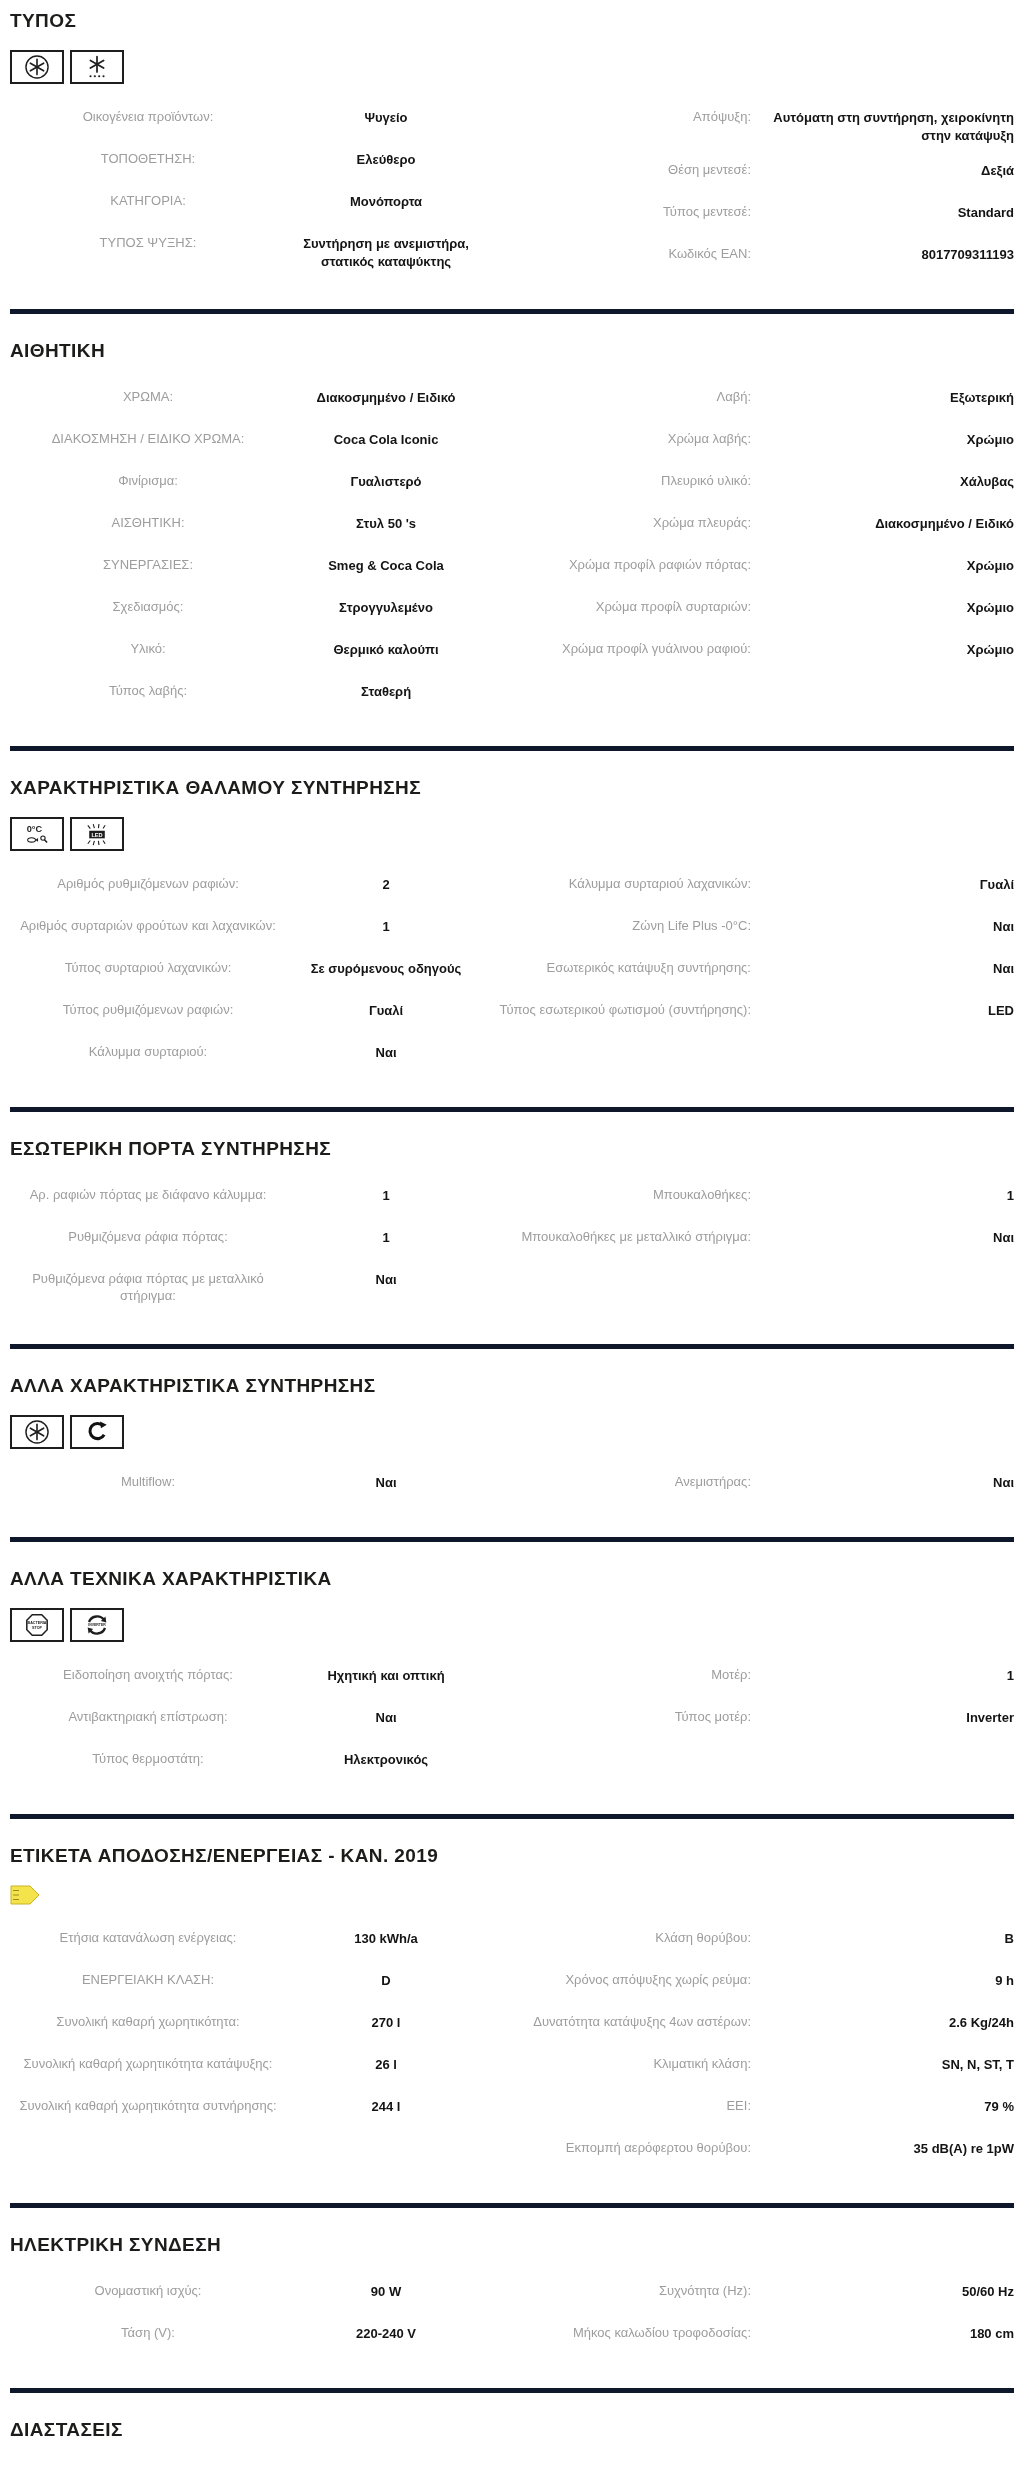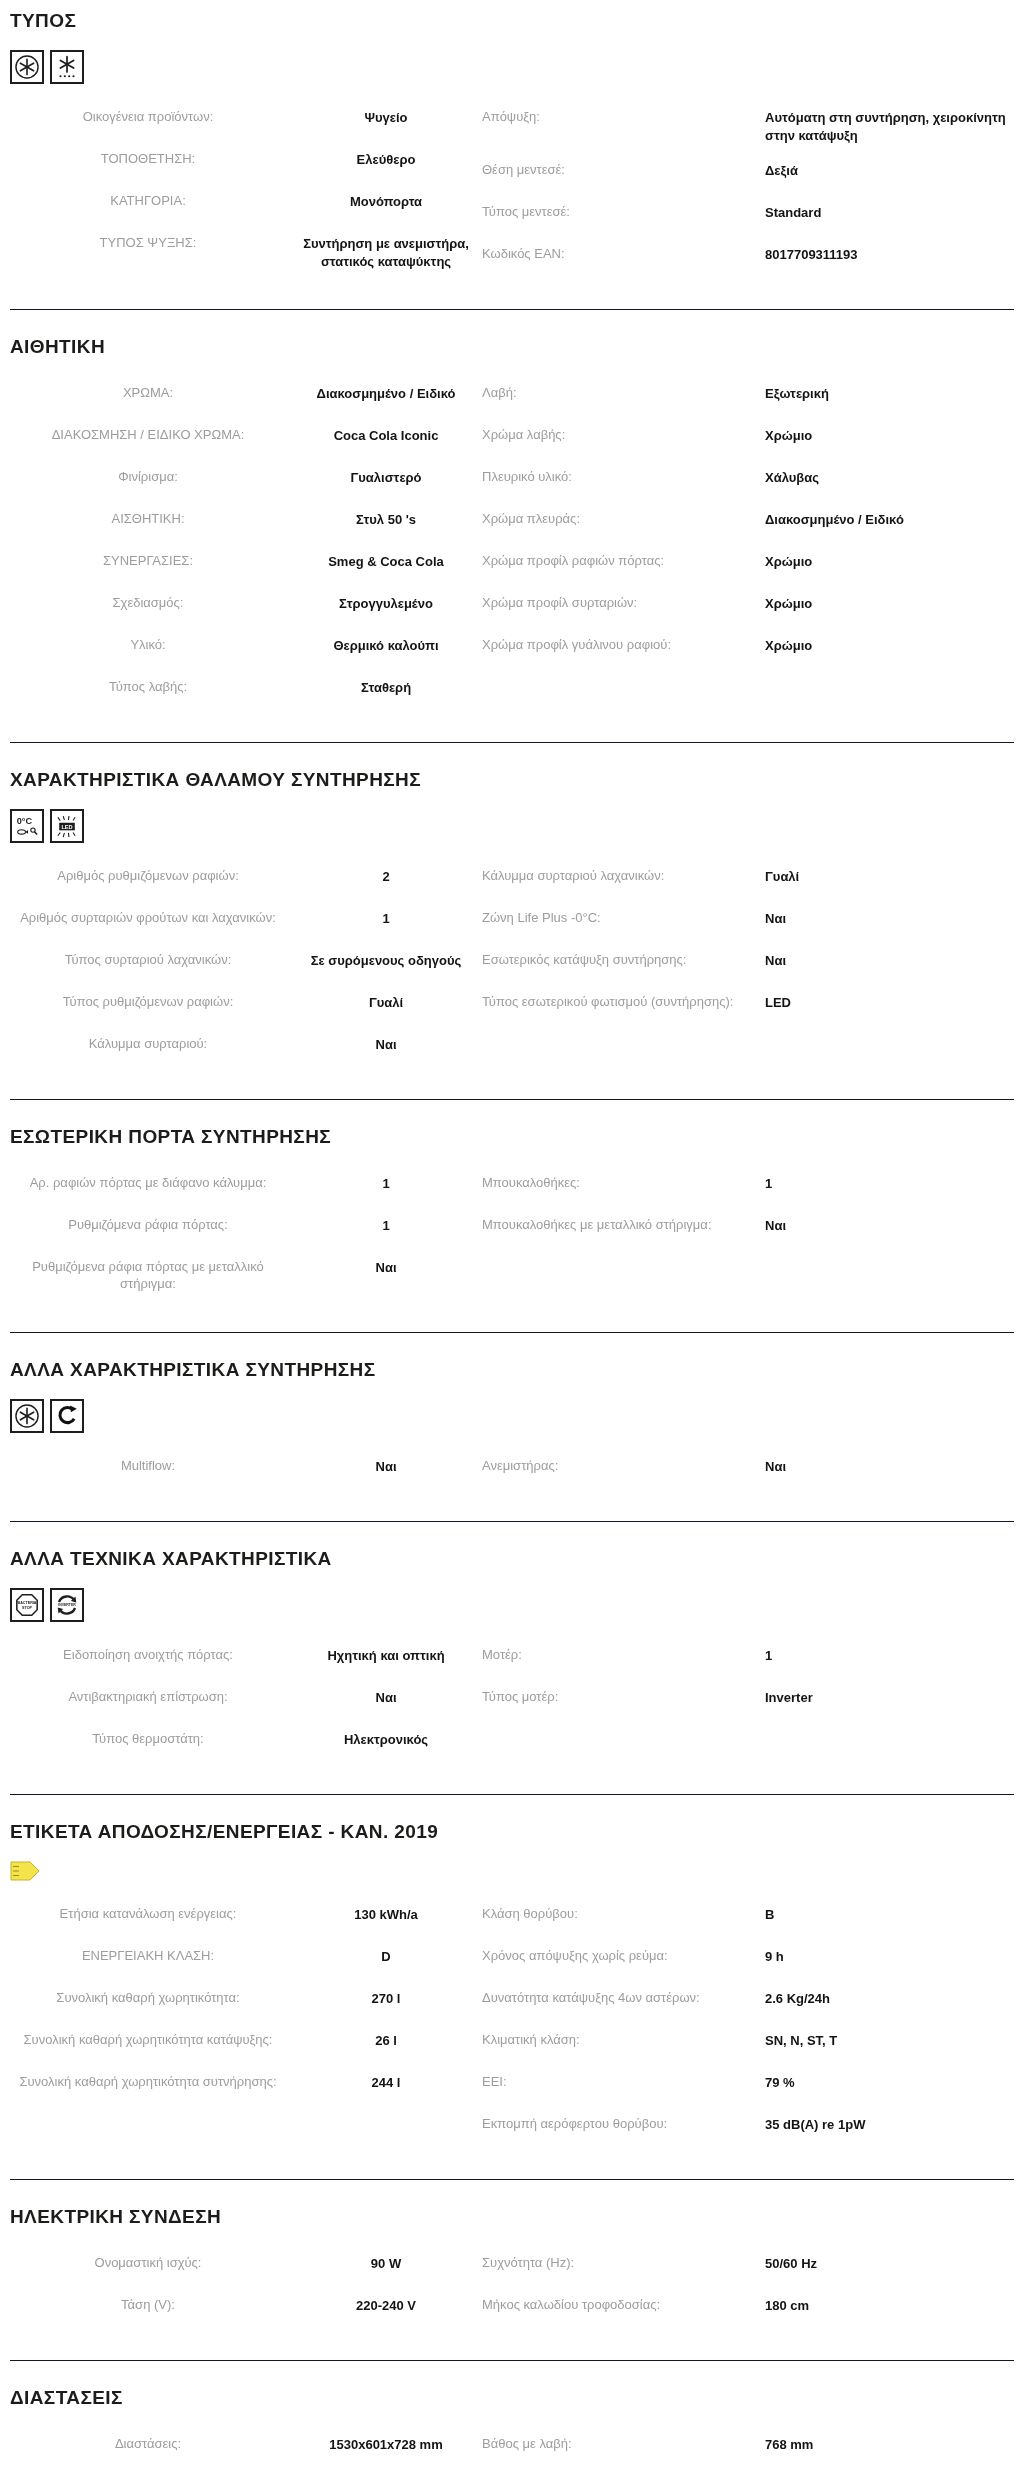--- a/index.html
+++ b/index.html
@@ -10,57 +10,57 @@
   }
   .page{
     width:1024px;
     margin:0 auto;
     padding:8px 10px 40px 10px;
     box-sizing:border-box;
     background:#ffffff;
   }
   section.spec-section{
     padding:26px 0 30px 0;
-    border-top:1px solid #0f172a;
+    border-top:5px solid #0f172a;
   }
   section.spec-section:first-child{
     border-top:none;
     padding-top:2px;
   }
   h2.section-title{
     margin:0 0 18px 0;
     font-size:19px;
     font-weight:700;
     letter-spacing:.4px;
     color:#1c1c1a;
   }
   .icon-row{
     display:flex;
     gap:6px;
     margin:0 0 16px 0;
     align-items:center;
   }
   .icon-box{
-    width:34px;height:34px;
+    width:54px;height:34px;
     border:2px solid #1e1e1e;
     box-sizing:border-box;
     display:flex;align-items:center;justify-content:center;
     background:#fff;
   }
   .icon-box svg{width:26px;height:26px;display:block;}
   .icon-plain{
     display:flex;align-items:center;justify-content:center;
   }
   .cols{
     display:flex;
     align-items:flex-start;
   }
   .col{box-sizing:border-box;}
   .col.left{width:462px;flex:0 0 462px;text-align:center;}
-  .col.right{flex:1 1 auto;padding-left:10px;}
+  .col.right{flex:1 1 auto;padding-left:10px;text-align:right;}
   .spec-row{
     display:grid;
     padding:9px 0;
     align-items:start;
     min-height:24px;
   }
   .col.left .spec-row{grid-template-columns:290px 1fr;}
   .col.right .spec-row{grid-template-columns:283px 1fr;}
   .spec-label{
     font-size:13px;

